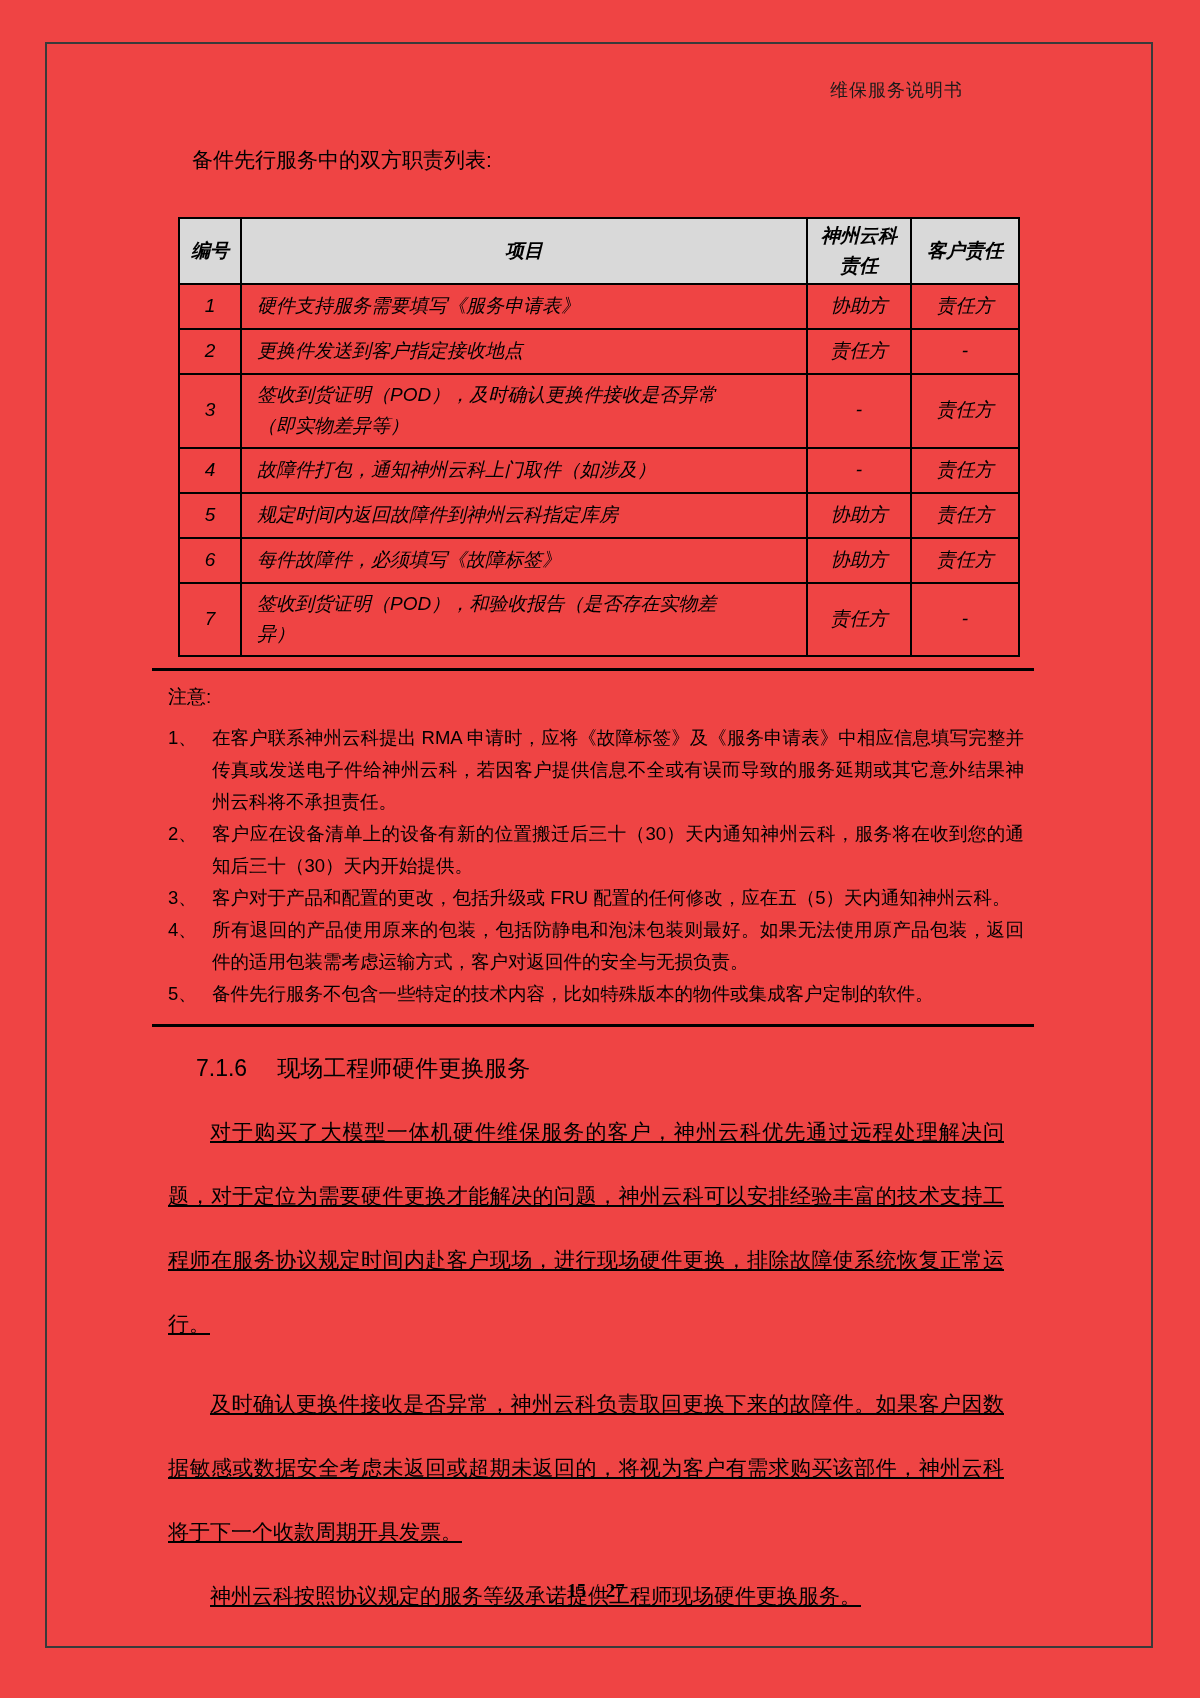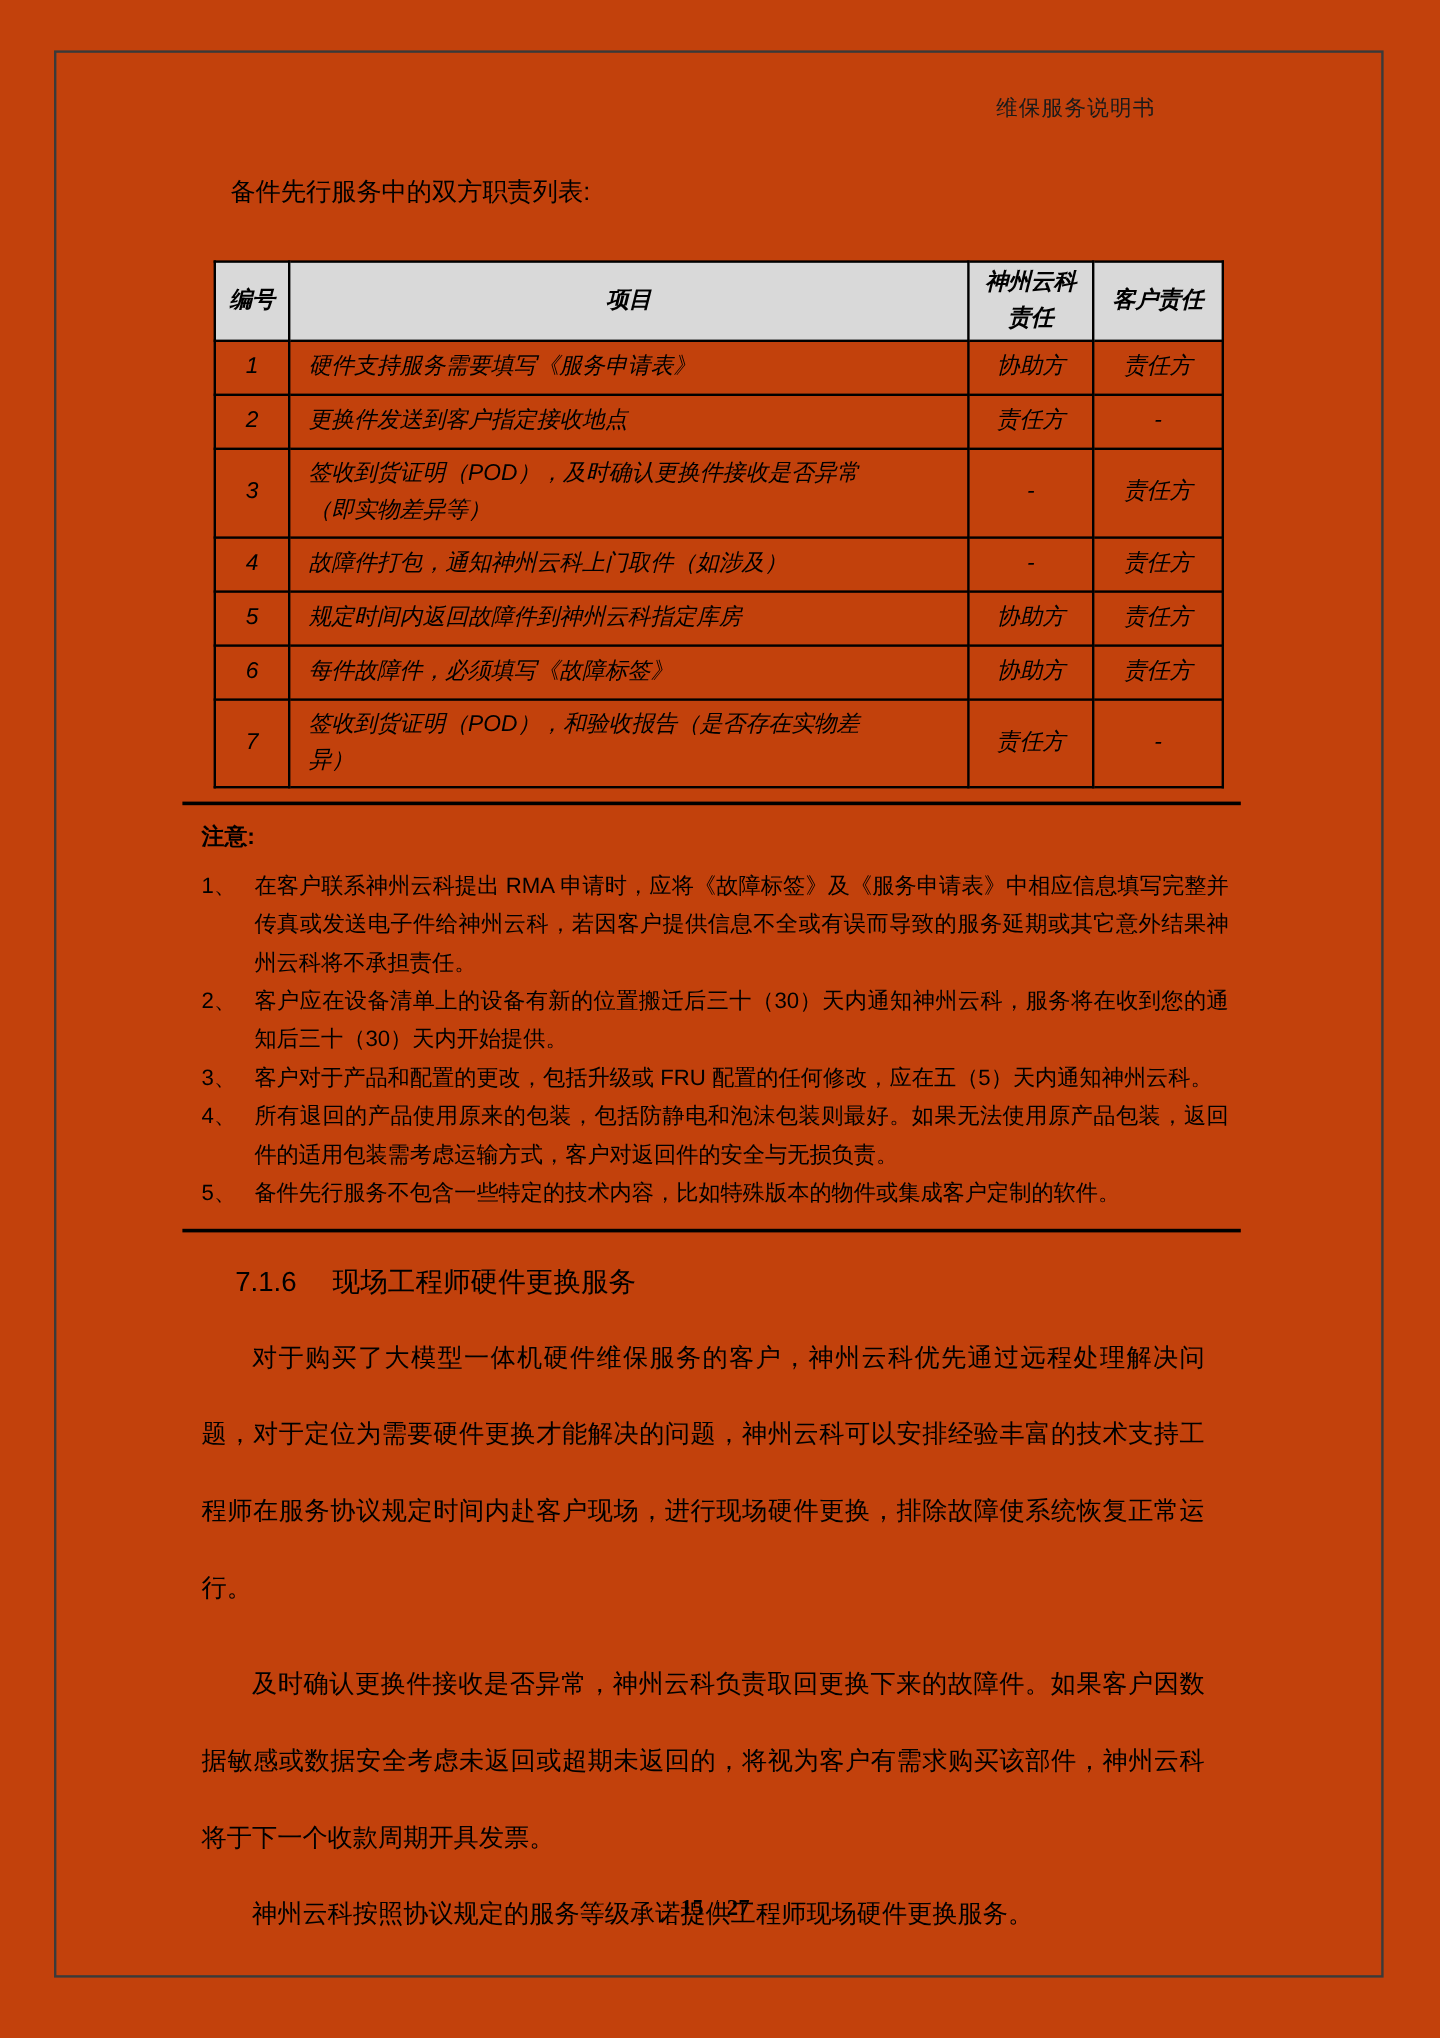--- a/index.html
+++ b/index.html
@@ -1,43 +1,43 @@
 <!DOCTYPE html>
 <html><head>
 <meta charset="utf-8">
 <style>
   * { margin:0; padding:0; box-sizing:border-box; }
   html,body { background:#ffffff; }
   body { font-family:"Liberation Sans", sans-serif; color:#000; }
-  .page { position:relative; width:1200px; height:1698px; background:#c2410c; overflow:hidden; }
+  .page { position:relative; width:1200px; height:1698px; background:#ef4444; overflow:hidden; }
   .page-border { position:absolute; left:45px; top:42px; width:1108px; height:1606px; border:2px solid #3a3a3a; }
   .doc-header { position:absolute; top:78px; right:237px; font-family:"Liberation Serif", serif; font-size:18px; color:#1a1a1a; letter-spacing:1px; }
   .intro { position:absolute; left:192px; top:146px; font-size:21px; }
 
   table.resp-table { position:absolute; left:178px; top:217px; width:840px; border-collapse:collapse; table-layout:fixed; font-size:19px;font-style:italic; }
   .resp-table th, .resp-table td { border:2px solid #000; vertical-align:middle; }
   .resp-table th { background:#d9d9d9; font-weight:bold; height:66px; text-align:center; line-height:1.6; white-space:pre-line; }
   .resp-table td { height:45px; text-align:center; line-height:1.62; padding:5px 4px; }
   .resp-table td.col-item { text-align:left; padding:5px 10px 5px 15px; white-space:pre-line;margin-left:40px; }
   col.c-num { width:62px; } col.c-item { width:566px; } col.c-vendor { width:104px; } col.c-customer { width:108px; }
 
   .rule { position:absolute; left:152px; width:882px; height:3px; background:#000; }
   .rule-1 { top:668px; }
   .rule-2 { top:1024px; }
 
-  .notes-label { position:absolute; left:168px; top:684px; font-size:19px; font-weight:bold; }
+  .notes-label { position:absolute; left:168px; top:684px; font-size:19px; font-weight:normal; }
   .notes { position:absolute; left:168px; top:722px; width:856px; font-size:18.5px; line-height:32px; }
   .note-item { display:flex; }
   .note-num { flex:0 0 44px; }
   .note-text { flex:1; text-align:justify; }
 
   .section-heading { position:absolute; left:168px; top:1053px; font-size:23px; }
   .section-heading .sec-num { display:inline-block; margin-right:30px;margin-left:28px; }
 
-  .paras { position:absolute; left:168px; top:1100px; width:836px; font-size:21px; line-height:64px; text-align:justify; }
+  .paras { position:absolute; left:168px; top:1100px; width:836px; font-size:21px; line-height:64px; text-align:justify;text-decoration:underline; }
   .paras p { text-indent:42px; text-align:justify; }
   .paras p.p2 { margin-top:16px; }
 
   .footer { position:absolute; top:1580px; left:168px; width:856px; text-align:center; font-family:"Liberation Serif", serif; font-size:19px; }
   .footer .pg-num { font-weight:bold; }
   .footer .pg-sep { font-weight:normal; padding:0 7px; }
 </style>
 </head>
 <body>
 

